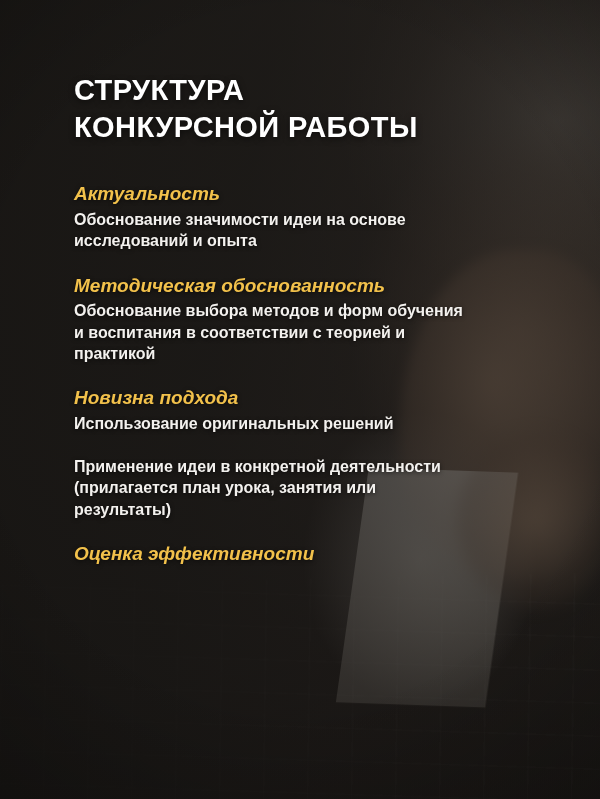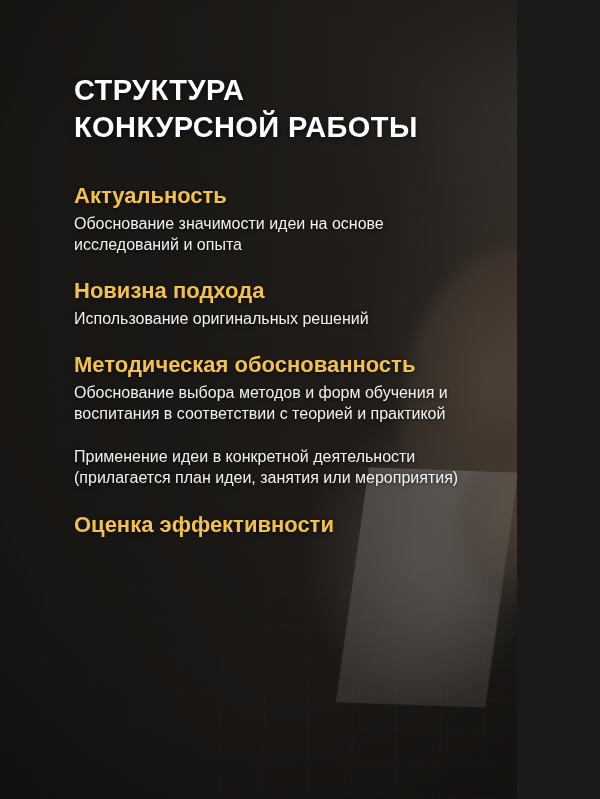--- a/index.html
+++ b/index.html
@@ -9,21 +9,21 @@
   body {
     width: 600px;
     height: 799px;
     overflow: hidden;
     font-family: "Liberation Sans", sans-serif;
     background: #1c1a18;
   }
 
   .slide {
     position: relative;
-    width: 517px;
+    width: 600px;
     height: 799px;
     overflow: hidden;
     background: #262321;
   }
 
   
   .photo {
     position: absolute;
     inset: 0;
     background:
@@ -117,31 +117,32 @@
     text-shadow: 0 2px 6px rgba(0,0,0,0.55);
   }
 
   .section {
     margin-bottom: 22px;
   }
   .section:last-child { margin-bottom: 8px; }
 
   .section-head {
     color: #f2c14b;
-    font-size: 22px;
+    font-size: 19px;
     font-weight: bold;
     line-height: 1.25;
     margin: 0 0 3px 0;
     text-shadow: 0 1px 4px rgba(0,0,0,0.6);
+    font-style: italic;
   }
 
   .section-body {
     color: #f3f1ee;
     font-size: 16px;
-    font-weight: normal;
+    font-weight: bold;
     line-height: 1.33;
     margin: 0;
     max-width: 400px;
     text-shadow: 0 1px 4px rgba(0,0,0,0.6);
   }
 </style>
 </head>
 <body>
 
 <div class="slide">
@@ -159,31 +160,31 @@
 
     <h1 class="title">СТРУКТУРА
 КОНКУРСНОЙ РАБОТЫ</h1>
 
     <div class="section">
       <p class="section-head">Актуальность</p>
       <p class="section-body">Обоснование значимости идеи на основе исследований и опыта</p>
     </div>
 
     <div class="section">
+      <p class="section-head">Методическая обоснованность</p>
+      <p class="section-body">Обоснование выбора методов и форм обучения и воспитания в соответствии с теорией и практикой</p>
+    </div>
+
+    <div class="section">
       <p class="section-head">Новизна подхода</p>
       <p class="section-body">Использование оригинальных решений</p>
     </div>
 
     <div class="section">
-      <p class="section-head">Методическая обоснованность</p>
-      <p class="section-body">Обоснование выбора методов и форм обучения и воспитания в соответствии с теорией и практикой</p>
-    </div>
-
-    <div class="section">
-      <p class="section-body">Применение идеи в конкретной деятельности (прилагается план идеи, занятия или мероприятия)</p>
+      <p class="section-body">Применение идеи в конкретной деятельности (прилагается план урока, занятия или результаты)</p>
     </div>
 
     <div class="section">
       <p class="section-head">Оценка эффективности</p>
     </div>
 
   </div>
 </div>
 
 </body></html>

